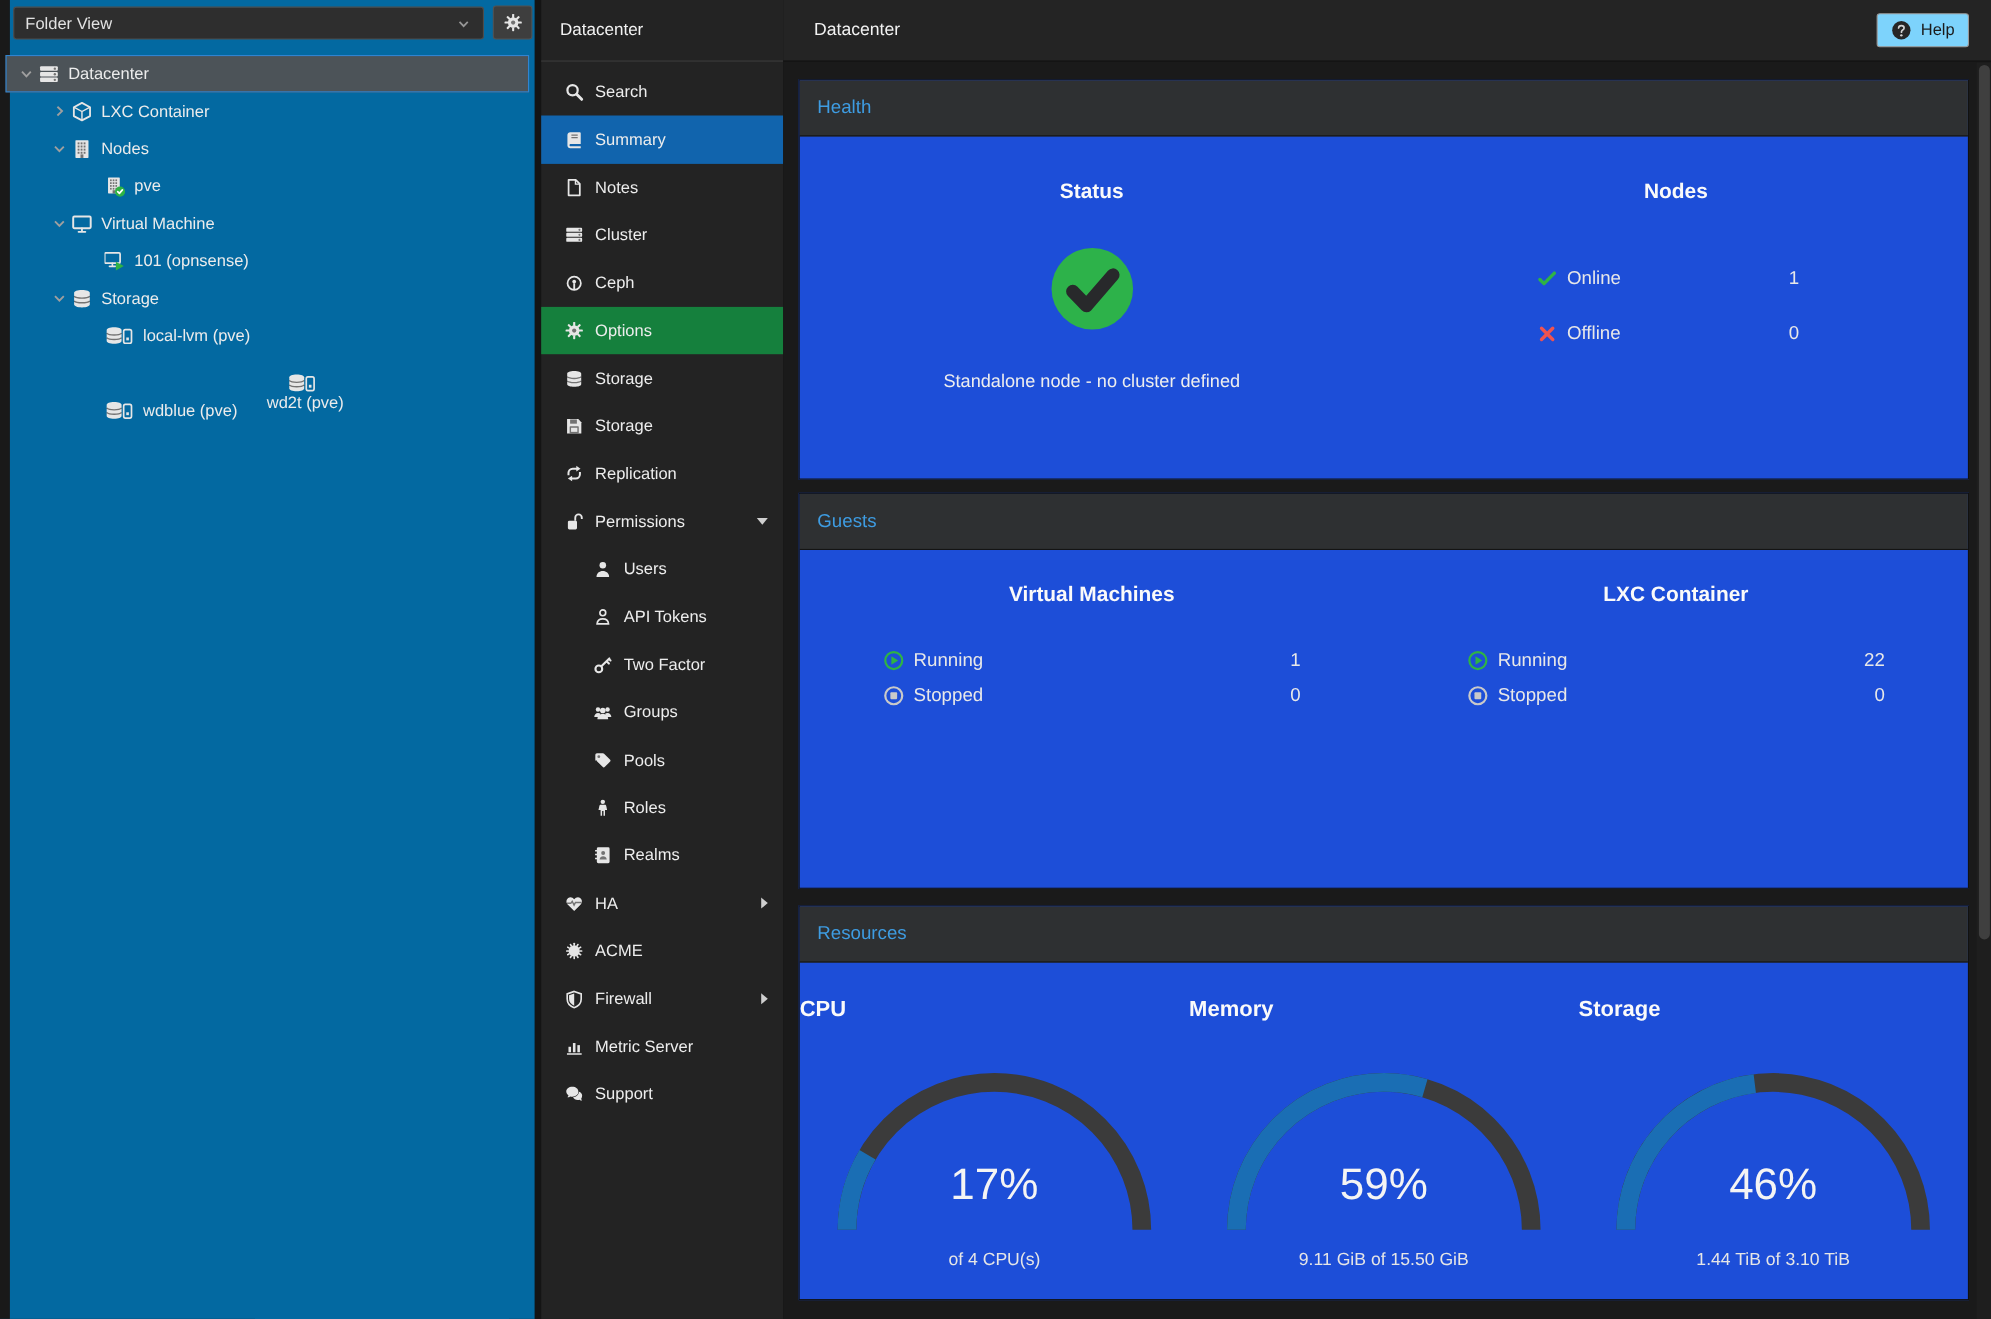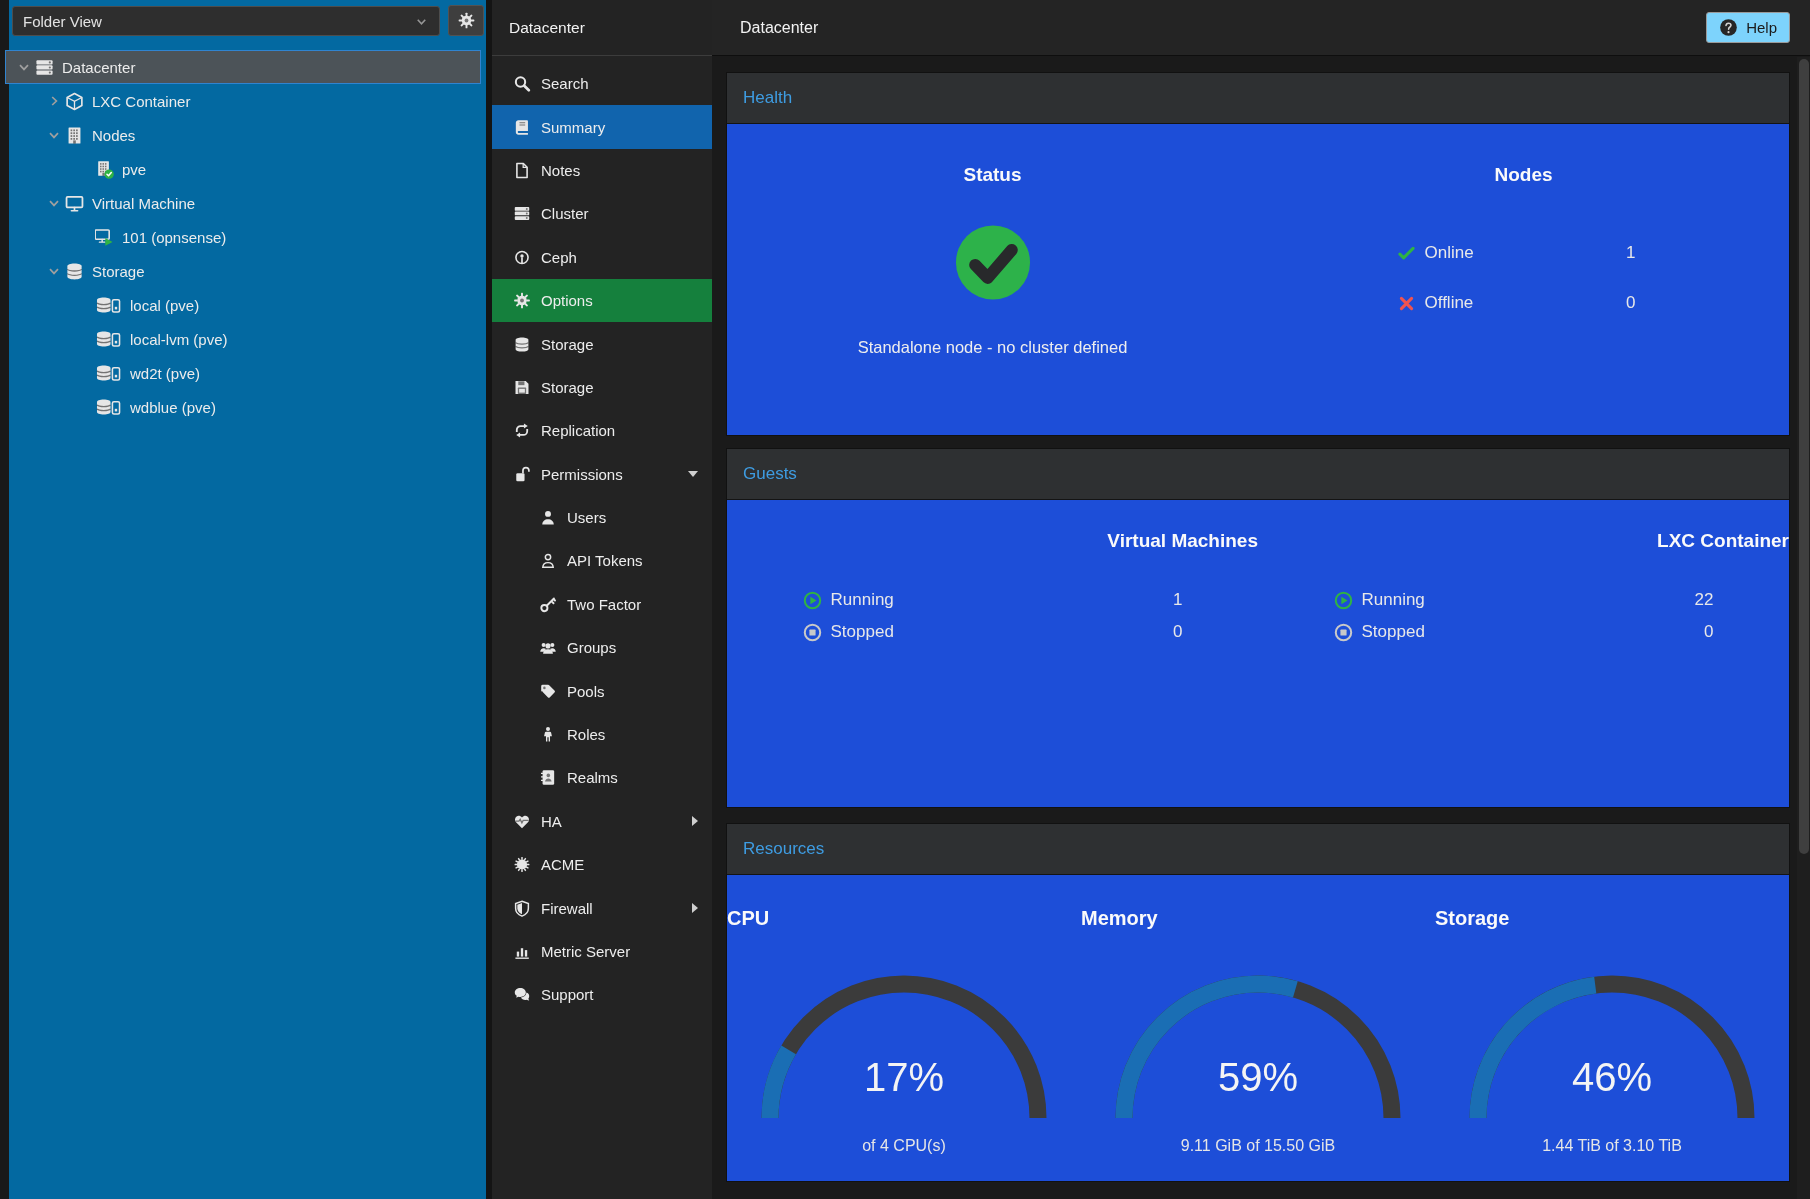--- a/index.html
+++ b/index.html
@@ -51,21 +51,21 @@
   .half-col{position:absolute;top:0;height:100%;width:50%}
   .half-col.right{left:50%}
   .col-heading{position:absolute;top:40px;width:100%;text-align:center;font-size:19px;font-weight:bold;color:#fafafa}
   .status-circle{position:absolute;top:100px;left:50%;transform:translateX(-50%);width:77px;height:77px}
   .status-msg{position:absolute;top:214px;width:100%;text-align:center;font-size:16.5px;color:#eee}
   .nodes-table{position:absolute;top:104px;left:50%;transform:translateX(-50%);width:252px}
   .n-row{display:flex;align-items:center;height:50px;font-size:17px}
   .n-row .icon{width:17px;height:17px;margin-right:10px}
   .n-row .val{margin-left:auto;padding-right:14px}
 
-  .guest-heading{position:absolute;top:30px;width:100%;text-align:right;font-size:19px;font-weight:bold;color:#fafafa}
+  .guest-heading{position:absolute;top:30px;width:100%;text-align:center;font-size:19px;font-weight:bold;color:#fafafa}
   .guest-table{position:absolute;top:84px;left:50%;transform:translateX(-50%);width:380px}
   .g-row{display:flex;align-items:center;height:32px;font-size:17px}
   .g-row .icon{width:19px;height:19px;margin-right:9px}
   .g-row .val{margin-left:auto}
 
   .gauge-col{position:absolute;top:0;height:100%;width:33.333%}
   .gauge-col.c1{left:33.333%}.gauge-col.c2{left:66.666%}
   .gauge-heading{position:absolute;top:32px;width:100%;text-align:left;font-size:20px;font-weight:bold;color:#fafafa}
   .gauge-svg{position:absolute;top:93px;left:50%;transform:translateX(-50%);width:300px;height:158px}
   .gauge-track{stroke:#3b3b3b}
@@ -244,39 +244,23 @@
         <span class="icon t-icon wide">
           <svg viewBox="0 0 22 16" fill="#e6e6e6">
             <g transform="translate(-0.6,0) scale(0.95)">
               <path d="M8 1.3C4.4 1.3 2 2.3 2 3.5v9c0 1.2 2.4 2.2 6 2.2s6-1 6-2.2v-9C14 2.3 11.6 1.3 8 1.3Z"></path>
               <path d="M2 6.2c1 .9 3.3 1.4 6 1.4s5-.5 6-1.4M2 9.8c1 .9 3.3 1.4 6 1.4s5-.5 6-1.4" stroke="rgba(0,0,0,0.5)" stroke-width="1.1" fill="none"></path>
             </g>
             <rect x="14.3" y="3.1" width="6" height="10.4" rx="1.3" fill="none" stroke="#e6e6e6" stroke-width="1.3"></rect>
             <rect x="16.3" y="9.1" width="2" height="2.2" fill="#e6e6e6"></rect>
           </svg>
         </span>
-        <span>local (pve)</span>
-      </div>
-      <div class="tree-row" style="padding-left: 69px;">
-        <span class="icon expander">
-          <svg viewBox="0 0 16 16"></svg>
-        </span>
-        <span class="icon t-icon wide">
-          <svg viewBox="0 0 22 16" fill="#e6e6e6">
-            <g transform="translate(-0.6,0) scale(0.95)">
-              <path d="M8 1.3C4.4 1.3 2 2.3 2 3.5v9c0 1.2 2.4 2.2 6 2.2s6-1 6-2.2v-9C14 2.3 11.6 1.3 8 1.3Z"></path>
-              <path d="M2 6.2c1 .9 3.3 1.4 6 1.4s5-.5 6-1.4M2 9.8c1 .9 3.3 1.4 6 1.4s5-.5 6-1.4" stroke="rgba(0,0,0,0.5)" stroke-width="1.1" fill="none"></path>
-            </g>
-            <rect x="14.3" y="3.1" width="6" height="10.4" rx="1.3" fill="none" stroke="#e6e6e6" stroke-width="1.3"></rect>
-            <rect x="16.3" y="9.1" width="2" height="2.2" fill="#e6e6e6"></rect>
-          </svg>
-        </span>
         <span>local-lvm (pve)</span>
       </div>
-      <div class="tree-row" style="padding-left: 69px;">
+      <div class="tree-row" style="padding-left: 69px; flex-direction: column;">
         <span class="icon expander">
           <svg viewBox="0 0 16 16"></svg>
         </span>
         <span class="icon t-icon wide">
           <svg viewBox="0 0 22 16" fill="#e6e6e6">
             <g transform="translate(-0.6,0) scale(0.95)">
               <path d="M8 1.3C4.4 1.3 2 2.3 2 3.5v9c0 1.2 2.4 2.2 6 2.2s6-1 6-2.2v-9C14 2.3 11.6 1.3 8 1.3Z"></path>
               <path d="M2 6.2c1 .9 3.3 1.4 6 1.4s5-.5 6-1.4M2 9.8c1 .9 3.3 1.4 6 1.4s5-.5 6-1.4" stroke="rgba(0,0,0,0.5)" stroke-width="1.1" fill="none"></path>
             </g>
             <rect x="14.3" y="3.1" width="6" height="10.4" rx="1.3" fill="none" stroke="#e6e6e6" stroke-width="1.3"></rect>

